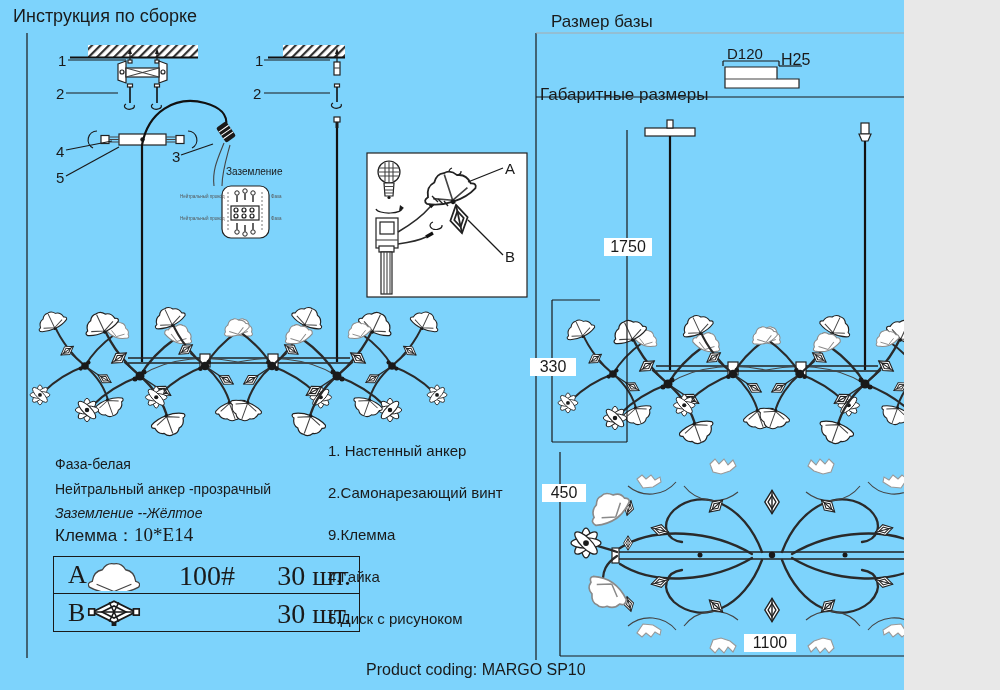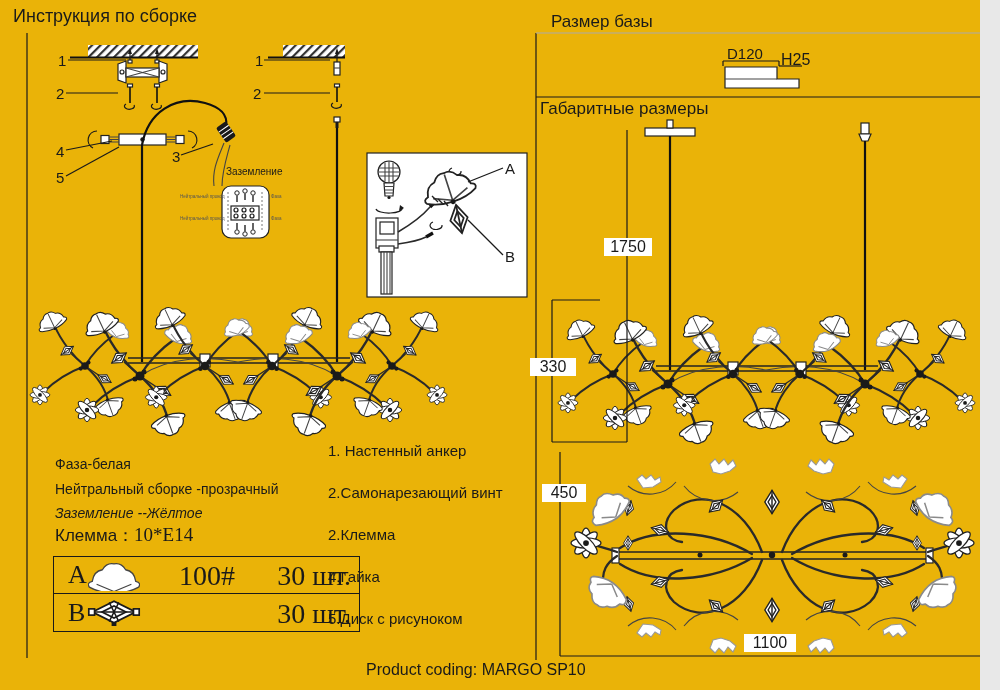--- a/index.html
+++ b/index.html
@@ -1,16 +1,16 @@
 <!DOCTYPE html>
 <html><head>
 <meta charset="utf-8">
 <style>
   html,body{margin:0;padding:0;background:#e8e8e8;}
-  .page{position:relative;width:980px;height:690px;background:#eab308;overflow:hidden;
+  .page{position:relative;width:904px;height:690px;background:#7dd3fc;overflow:hidden;
         font-family:"Liberation Sans",sans-serif;color:#1a1a1a;}
   .art{position:absolute;left:0;top:0;}
   .t{position:absolute;white-space:nowrap;}
   .title{left:13px;top:6px;font-size:18px;}
   .sec-title{font-size:17px;}
   .callout{font-size:15px;}
   .dim{font-size:16px;background:#fff;padding:0 2px;text-align:center;}
   .small-dim{font-size:16px;}
   .ground-title{font-size:10px;}
   .micro{font-size:4.5px;color:#555;transform-origin:left top;}
@@ -309,27 +309,27 @@
 <div class="t ground-title" style="left:226px;top:166px;">Заземление</div>
 <div class="t micro" style="left:180px;top:194px;width:42px;text-align:right;">Нейтральный провод</div>
 <div class="t micro" style="left:180px;top:216px;width:42px;text-align:right;">Нейтральный провод</div>
 <div class="t micro" style="left:271px;top:194px;">Фаза</div>
 <div class="t micro" style="left:271px;top:216px;">Фаза</div>
 
 <div class="t callout" style="left:505px;top:160px;">A</div>
 <div class="t callout" style="left:505px;top:248px;">B</div>
 
 <div class="t info" style="left:55px;top:456px;">Фаза-белая</div>
-<div class="t info" style="left:55px;top:481px;">Нейтральный сборке -прозрачный</div>
+<div class="t info" style="left:55px;top:481px;">Нейтральный анкер -прозрачный</div>
 <div class="t info" style="left:55px;top:505px;font-style:italic;">Заземление --Жёлтое</div>
 <div class="t" style="left:55px;top:524px;font-size:17px;"><span>Клемма：</span><span class="serif" style="font-size:19px;">10*E14</span></div>
 
 <div class="t list" style="left:328px;top:440px;"><span>1. Настенный анкер</span><br>
 <span>2.Самонарезающий винт</span><br>
-<span>2.Клемма</span><br>
+<span>9.Клемма</span><br>
 <span>4.Гайка</span><br>
 <span>5.Диск с рисуноком</span></div>
 
 <div style="position:absolute;left:53px;top:556px;width:305px;height:74px;border:1.6px solid #1a1a1a;">
   <div style="position:absolute;left:0;top:36px;width:100%;border-top:1.6px solid #1a1a1a;"></div>
   <div style="position:absolute;left:14px;top:3px;" class="cell-letter">A</div>
   <svg style="position:absolute;left:34px;top:4px;" width="52" height="30">
     <g transform="translate(26,16) scale(1.45)">
       <path d="M-17,7 Q-19,4 -15,3 Q-14,-4 -8,-5 Q-5,-10 0,-9 Q5,-10 8,-5 Q14,-4 15,3 Q19,4 17,7 Q10,11 0,11 Q-10,11 -17,7 Z" fill="#fff" stroke="#444" stroke-width="0.9"></path>
       <path d="M-12,5 L0,10 M12,5 L0,10" fill="none" stroke="#444" stroke-width="0.8"></path>
@@ -348,21 +348,21 @@
       <rect x="8.1" y="-1.3" width="2.4" height="2.6" fill="#fff" stroke="#1a1a1a" stroke-width="0.7"></rect>
       <rect x="-1" y="4.2" width="2" height="2" fill="#1a1a1a"></rect>
     </g>
   </svg>
   <div style="position:absolute;left:205px;top:41px;" class="cell-val qty">30 шт.</div>
 </div>
 
 <div class="t sec-title" style="left:551px;top:12px;">Размер базы</div>
 <div class="t small-dim" style="left:727px;top:45px;font-size:15px;">D120</div>
 <div class="t small-dim" style="left:781px;top:51px;">H25</div>
-<div class="t sec-title" style="left:540px;top:99px;">Габаритные размеры</div>
+<div class="t sec-title" style="left:540px;top:85px;">Габаритные размеры</div>
 
 <div class="t dim" style="left:604px;top:238px;width:44px;">1750</div>
 <div class="t dim" style="left:530px;top:358px;width:42px;">330</div>
 <div class="t dim" style="left:542px;top:484px;width:40px;">450</div>
 <div class="t dim" style="left:744px;top:634px;width:48px;">1100</div>
 
 <div class="t footer" style="left:366px;top:661px;">Product coding: MARGO SP10</div>
 
 </div>
 

